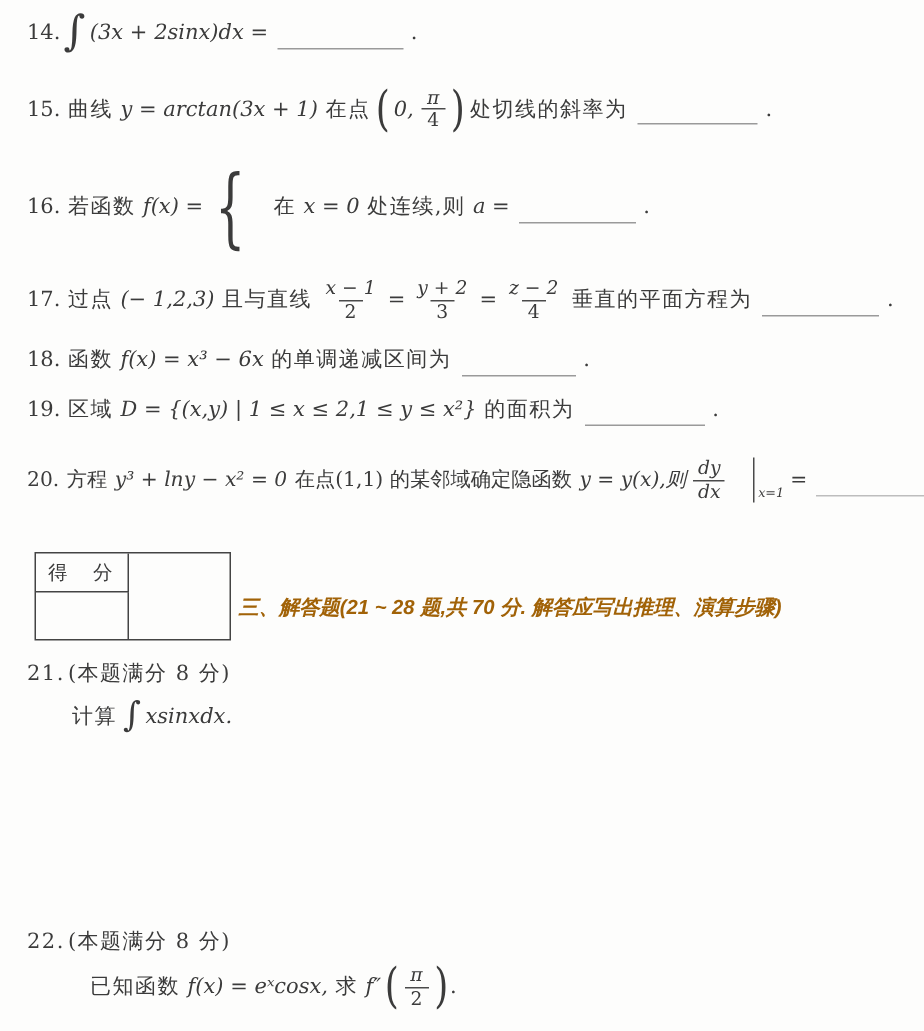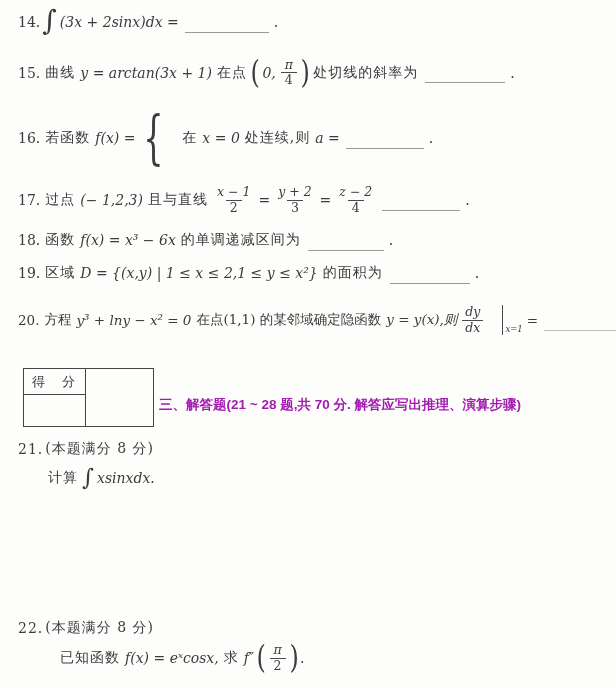--- a/index.html
+++ b/index.html
@@ -33,21 +33,21 @@
   .eval .ebar{border-left:1.3px solid #4a4a4a;display:flex;align-items:flex-end;padding-left:2px;margin-left:18px;}
   .eval .ebar sub{font-size:8.5px;font-style:italic;line-height:1;transform:translateY(-1px);}
   .score-table{position:absolute;left:23px;top:368px;width:129px;border:1.5px solid #444;
         display:grid;grid-template-columns:62px 1fr;grid-template-rows:26px 31px;}
   .score-table .cell{border-right:1px solid #444;border-bottom:1px solid #444;
         display:flex;align-items:center;justify-content:center;font-size:13px;letter-spacing:2px;}
   .score-table .cell:nth-child(2n){border-right:none;}
   .score-table .cell.bottom{border-bottom:none;}
   .section-title{position:absolute;left:159px;top:396px;
         font-family:"Liberation Sans","DejaVu Sans",sans-serif;font-weight:bold;
-        font-size:13.5px;color:#a21caf;white-space:nowrap;}
+        font-size:13.5px;color:#a16207;white-space:nowrap;font-style:italic;}
   .probhead{position:absolute;letter-spacing:1px;}
 </style>
 </head>
 <body>
 
 <div class="q" style="left:18px;top:8px;">
   <span class="qno">14.</span>
   <span class="bigint">∫</span>
   <span class="math">(3x + 2sinx)dx =</span>
   <span class="blank" style="width:84px;"></span>
@@ -96,20 +96,21 @@
   <span class="math rm">=</span>
   <span class="frac">
     <span class="num">y + 2</span>
     <span class="den">3</span>
   </span>
   <span class="math rm">=</span>
   <span class="frac">
     <span class="num">z − 2</span>
     <span class="den">4</span>
   </span>
+  <span class="cn">垂直的平面方程为</span>
   <span class="blank" style="width:78px;"></span>
   <span class="period">.</span>
 </div>
 
 <div class="q" style="left:18px;top:231px;">
   <span class="qno">18.</span>
   <span class="cn">函数</span>
   <span class="math">f(x) = x³ − 6x</span>
   <span class="cn">的单调递减区间为</span>
   <span class="blank" style="width:76px;"></span>

